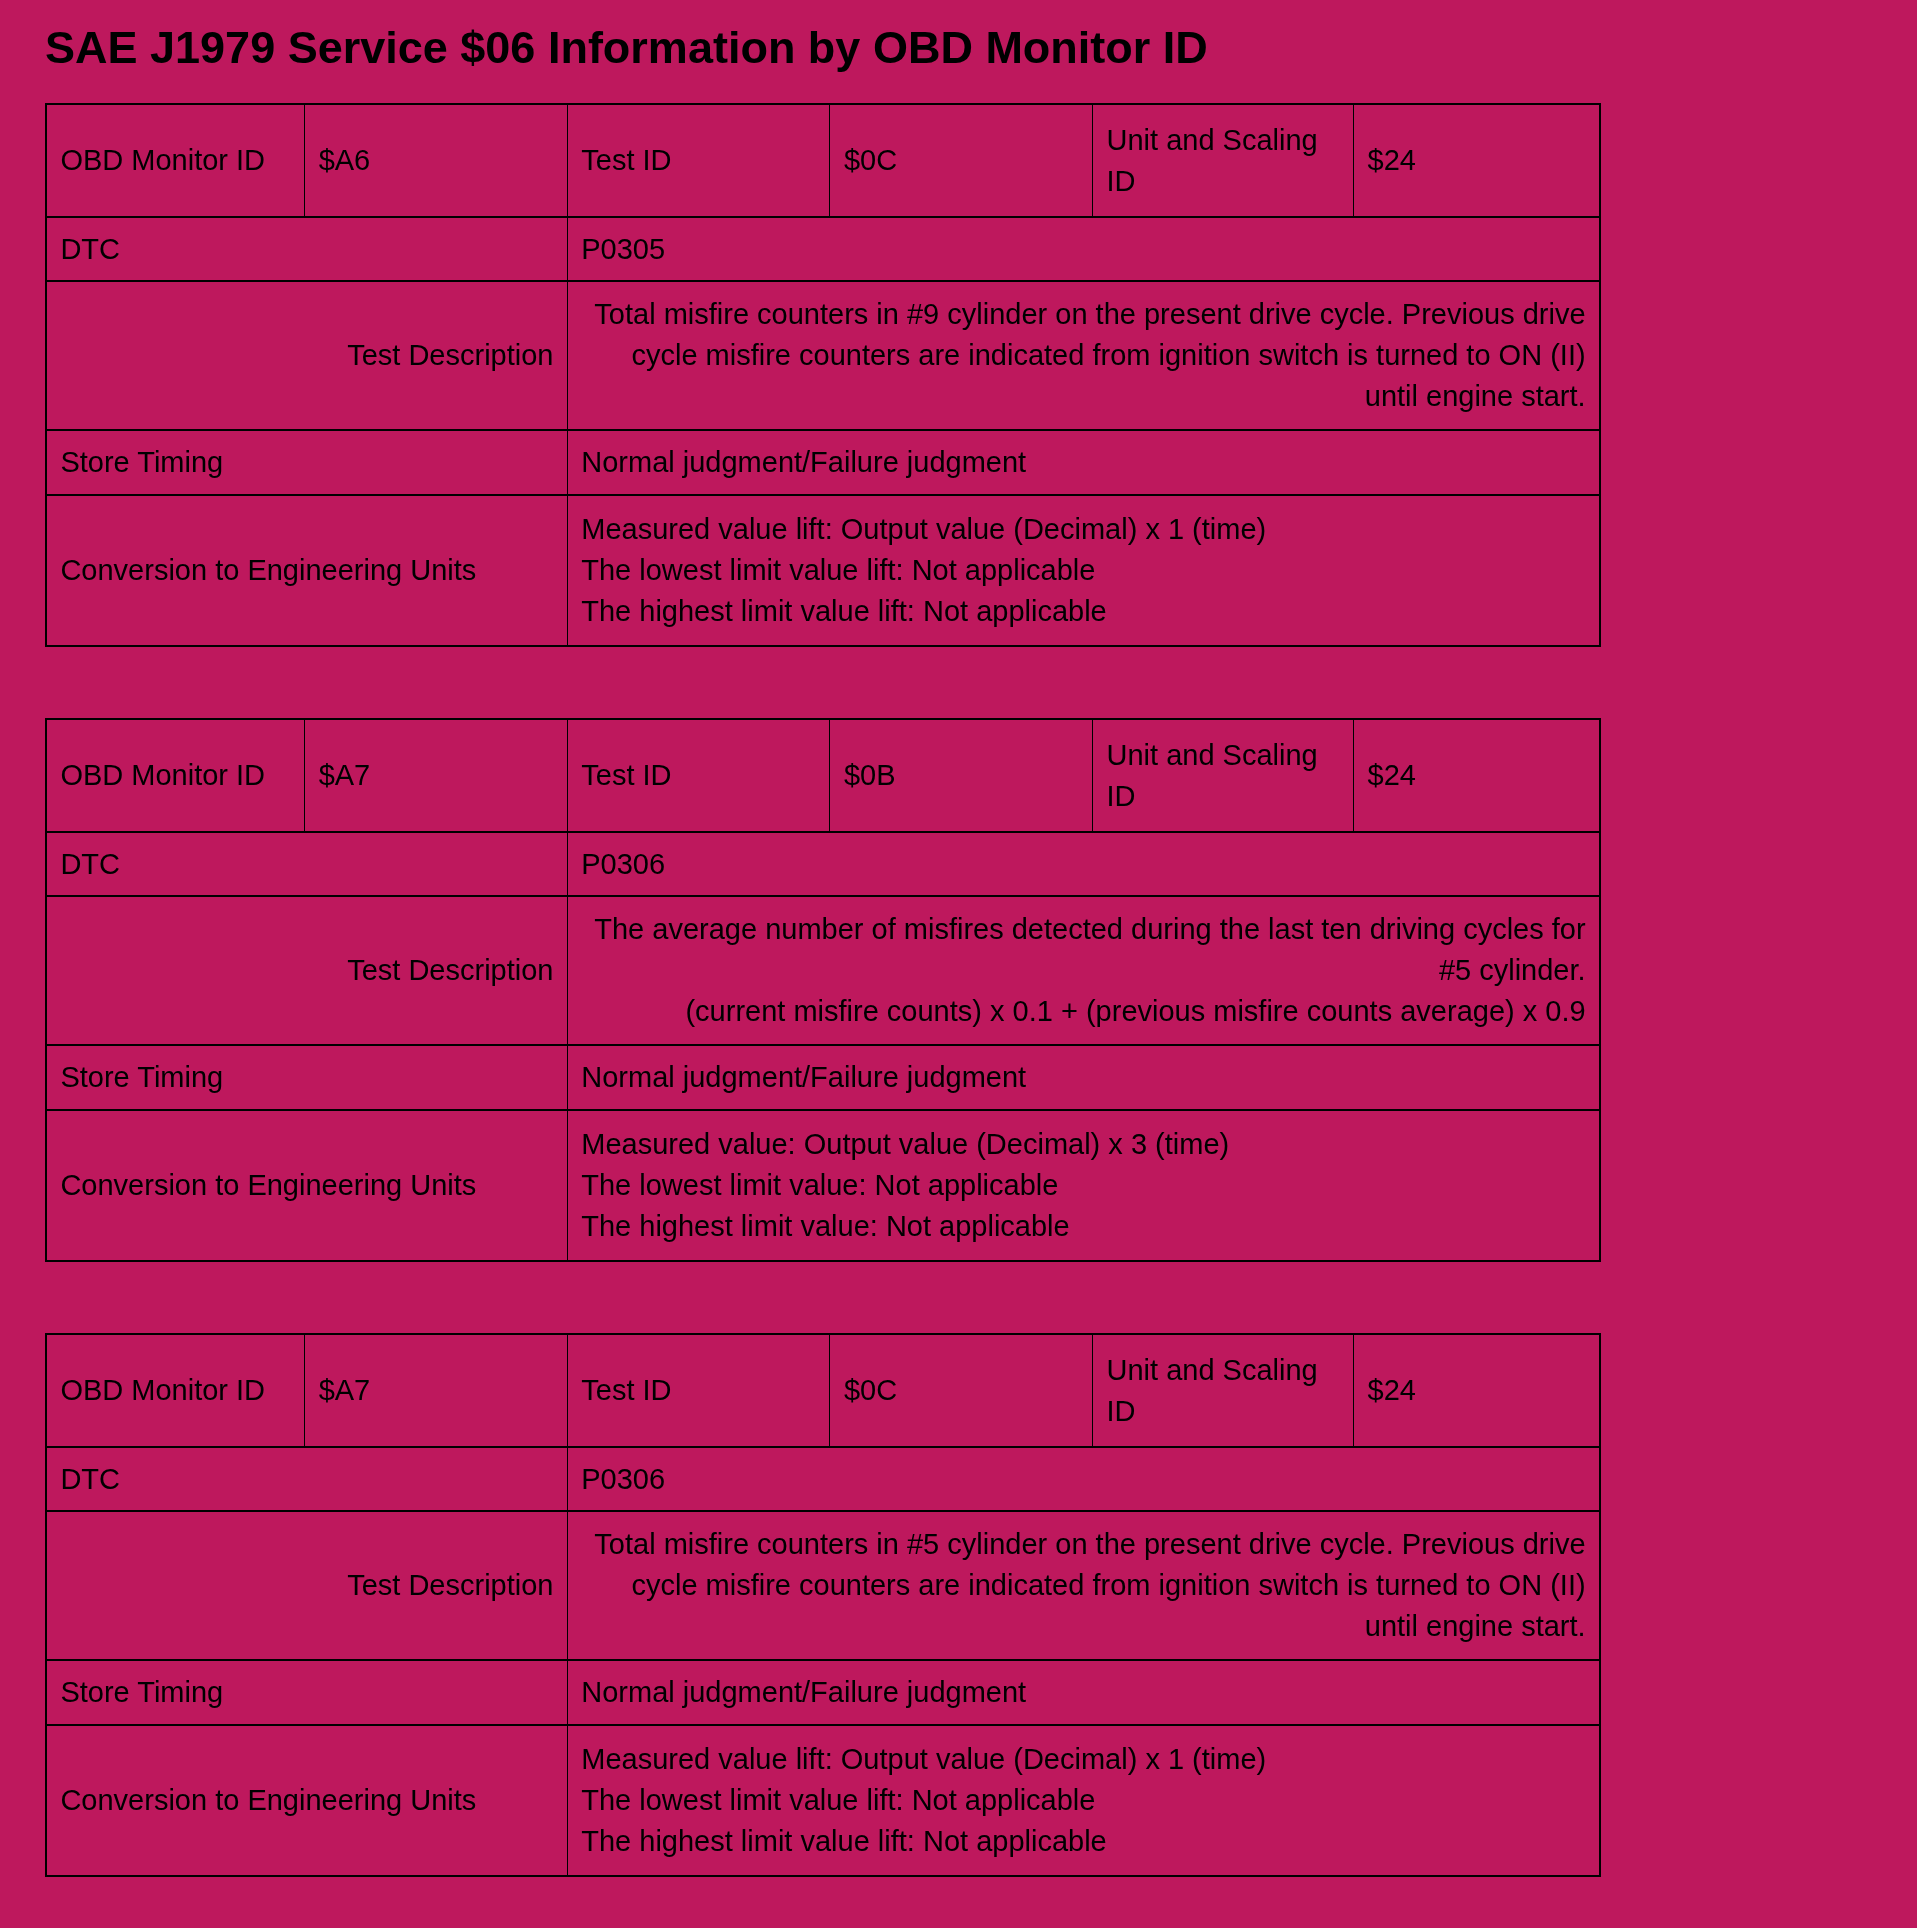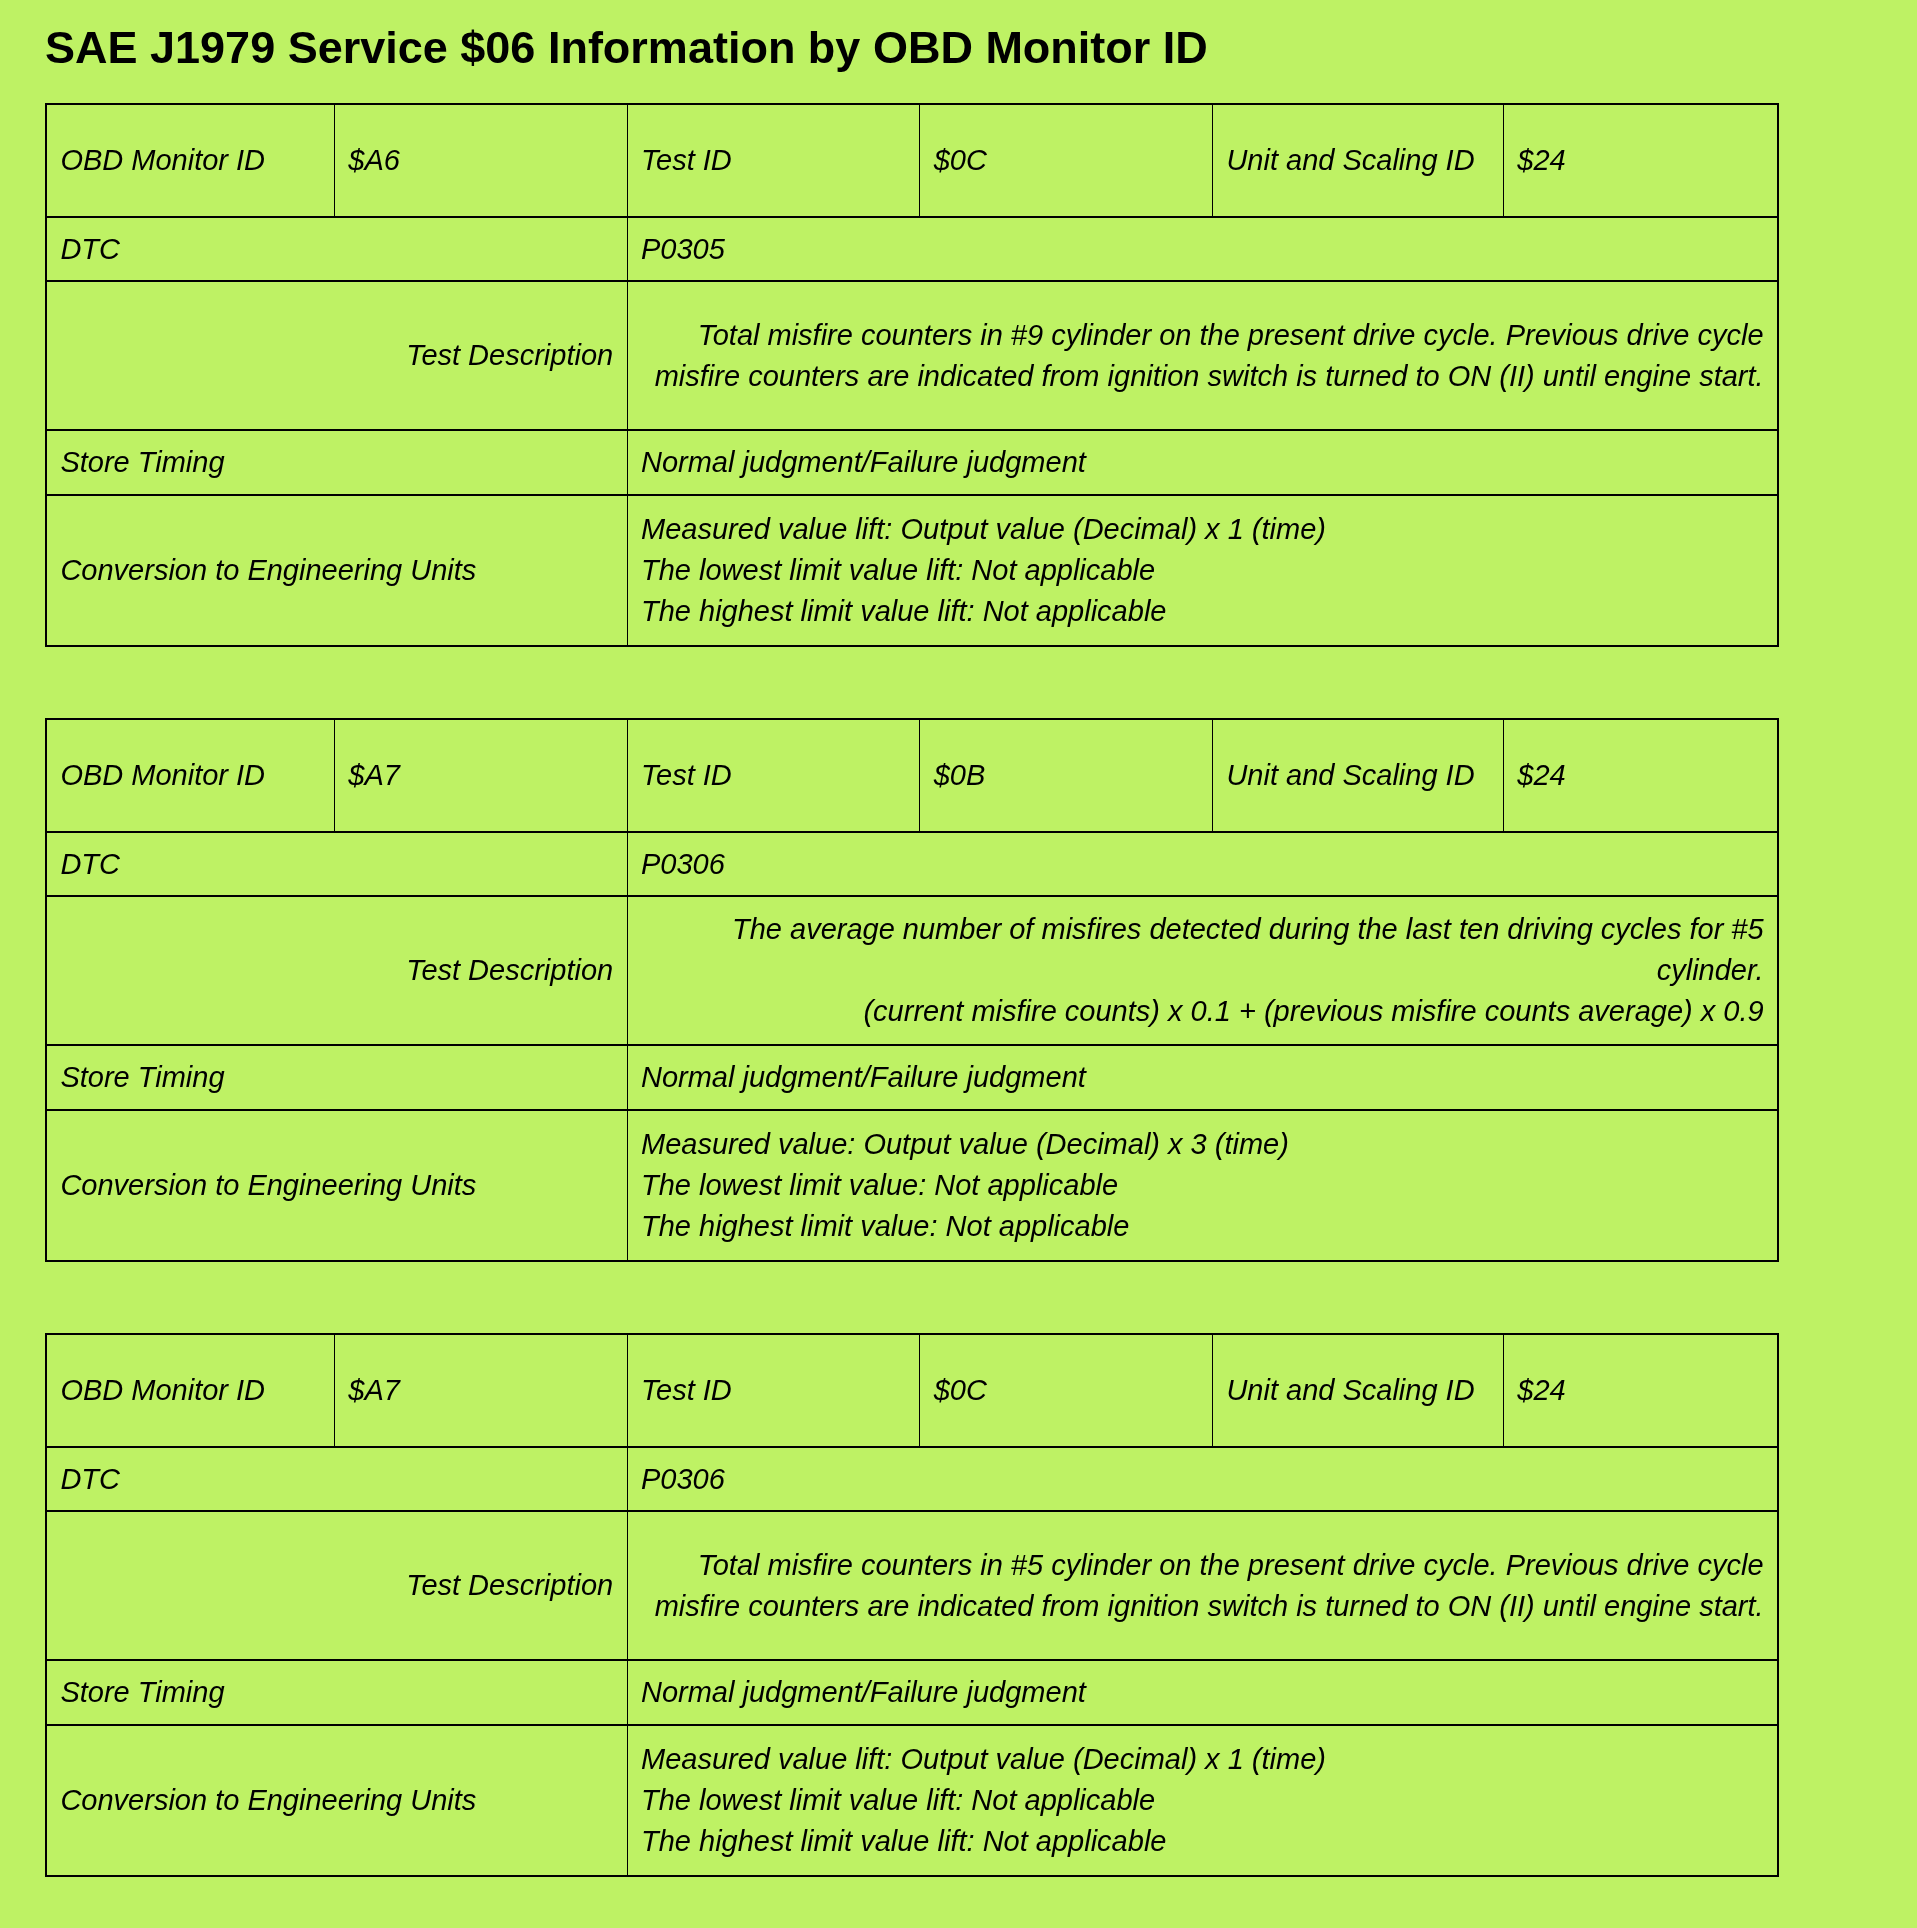--- a/index.html
+++ b/index.html
@@ -7,37 +7,36 @@
     padding: 0;
     background: #ffffff;
     color: #000000;
     font-family: "Liberation Sans", sans-serif;
   }
   .page {
     width: 1918px;
     height: 1928px;
     box-sizing: border-box;
     padding: 19.6px 36px 0 45px;
-    background: #bef264;
+    background: #be185d;
     overflow: hidden;
   }
   .doc-title {
     font-size: 45px;
     font-weight: 700;
     line-height: 55px;
     margin: 0 0 28.5px 0;
     letter-spacing: 0;
   }
   table.obd-table {
     border-collapse: collapse;
     table-layout: fixed;
-    width: 1734px;
+    width: 1556px;
     border: 2.7px solid #000;
     margin: 0 8px 71px 0;
-    font-style: italic;
   }
   table.obd-table.last {
     margin-bottom: 0;
   }
   table.obd-table td {
     border: 1.8px solid #000;
     border-top-width: 2.7px;
     border-bottom-width: 2.7px;
     box-sizing: border-box;
     padding: 7.1px 13.4px;

